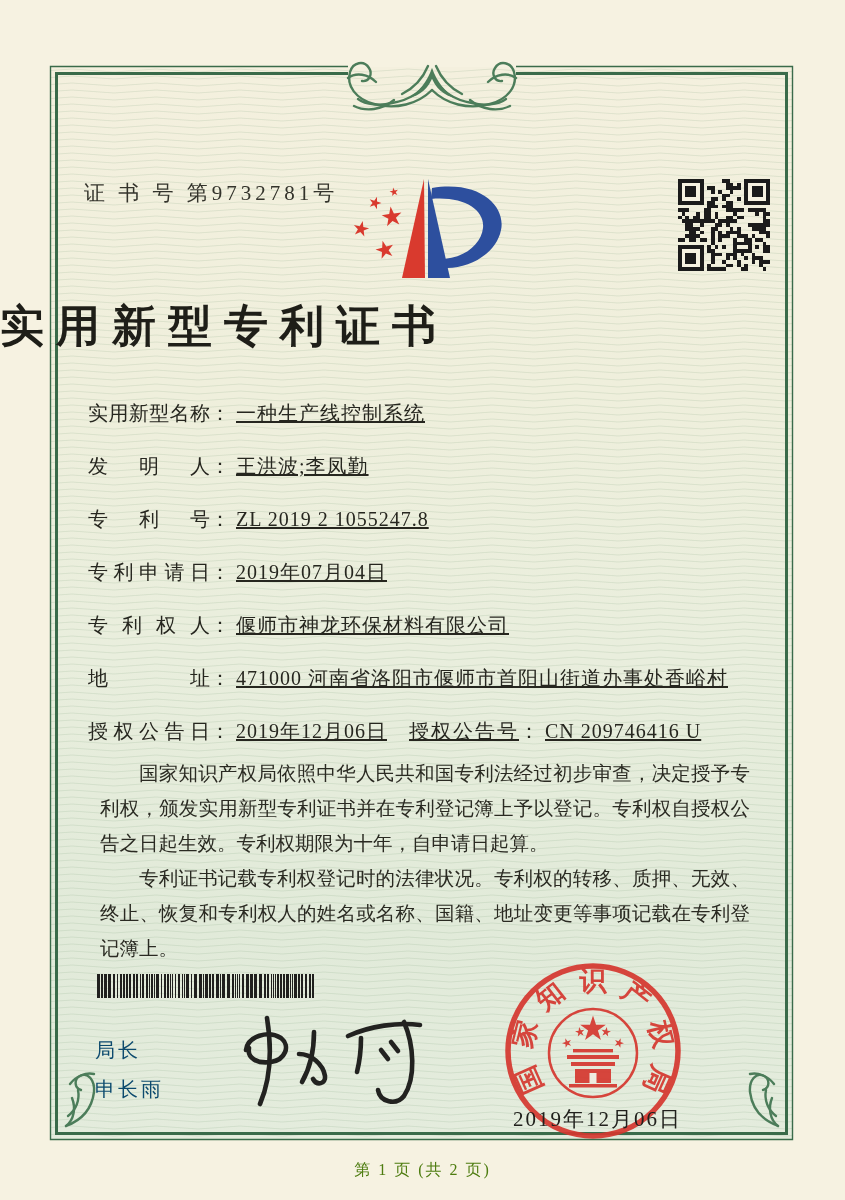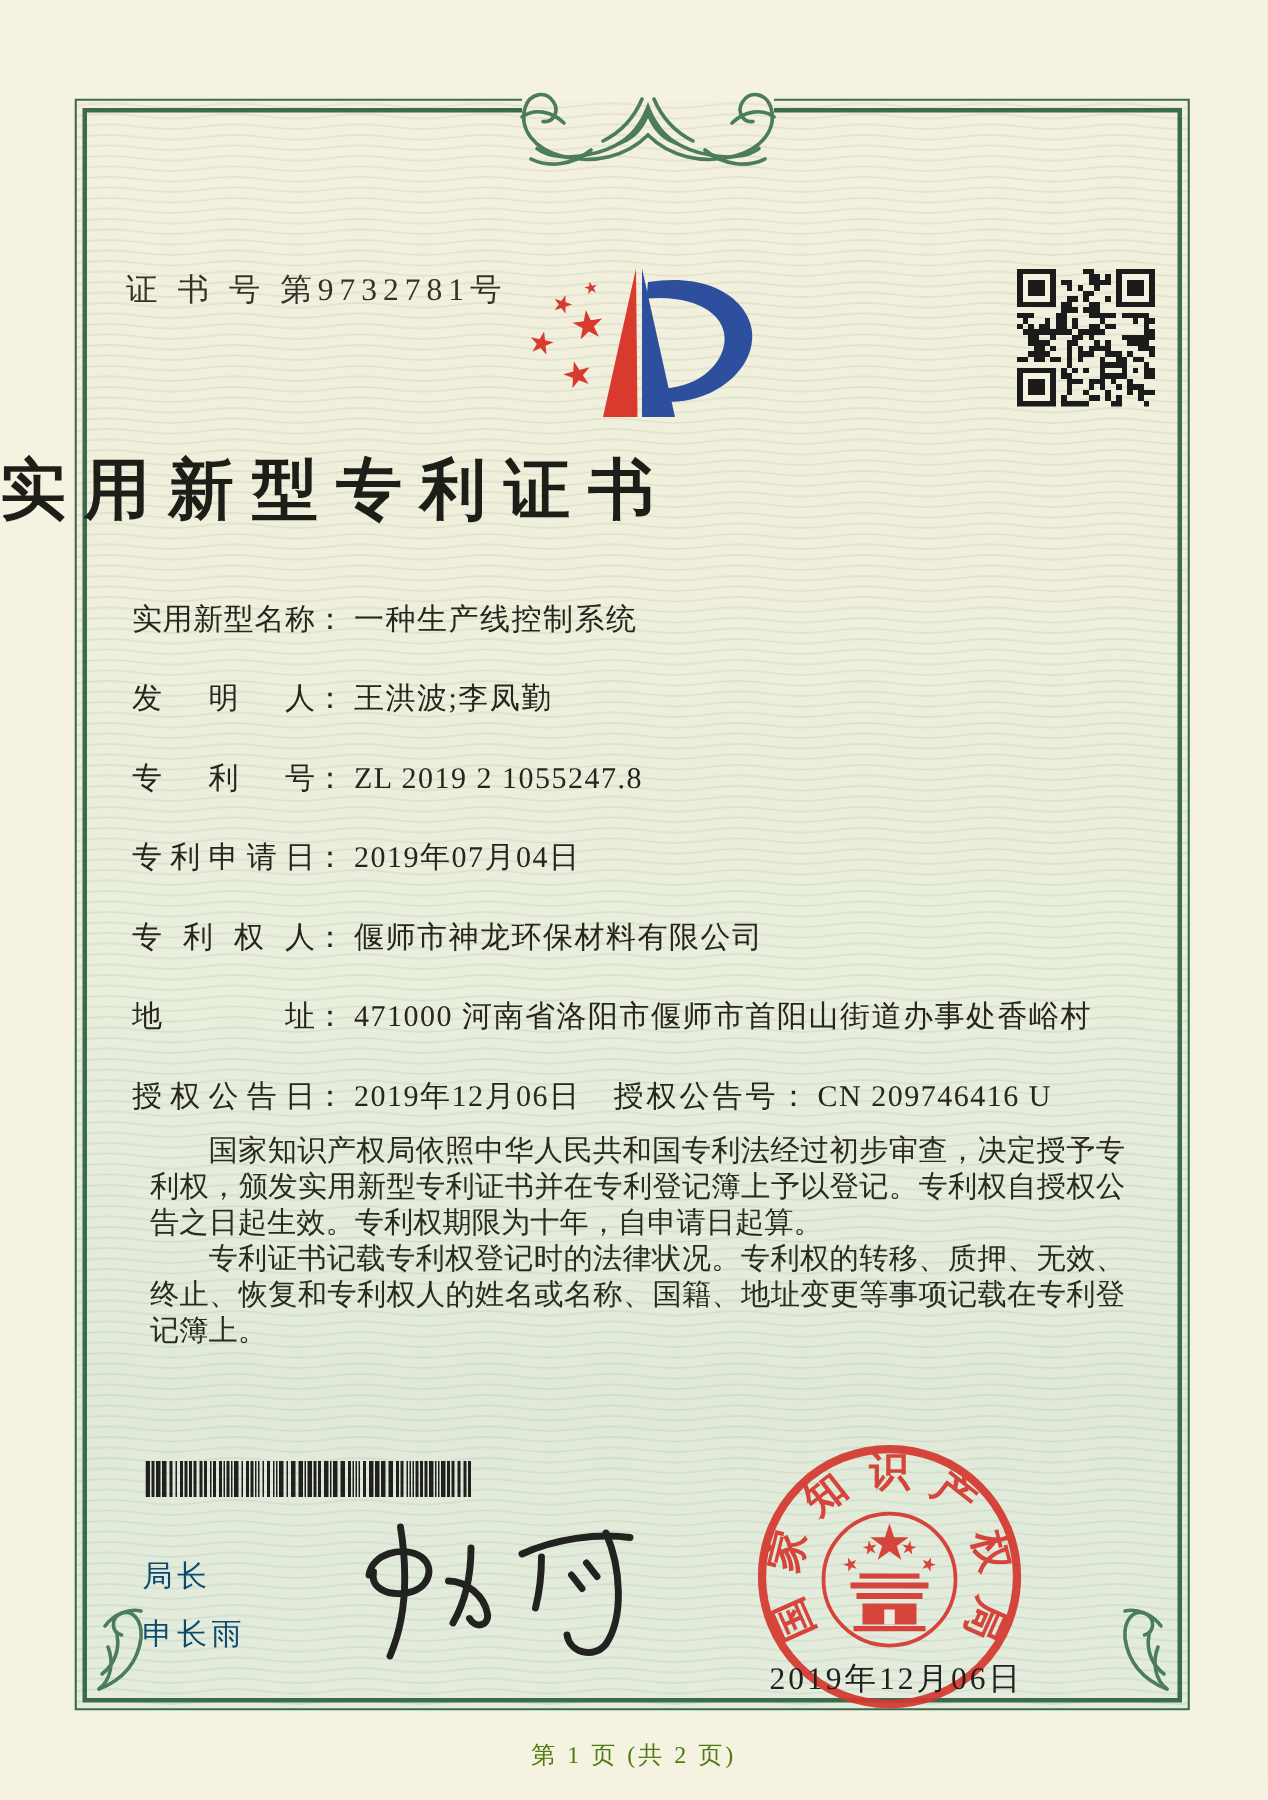--- a/index.html
+++ b/index.html
@@ -10,30 +10,30 @@
   .wave-overlay{position:absolute;left:51px;top:67px;width:742px;height:1073px;z-index:2;opacity:.55;}
   .frame-svg{position:absolute;left:0;top:0;width:845px;height:1200px;z-index:3;pointer-events:none;}
   .content{position:absolute;left:0;top:0;width:845px;height:880px;z-index:4;color:#26261f;margin-top:48px;}
 
   .cert-no{position:absolute;left:84px;top:131px;font-size:21px;letter-spacing:4px;color:#33332b;}
   .logo-svg{position:absolute;left:330px;top:118px;width:205px;height:122px;}
   .qr-svg{position:absolute;left:678px;top:131px;width:92px;height:92px;fill:#1b1b1b;}
   .title{position:absolute;left:0;top:249px;width:845px;text-align:left;font-size:44px;font-weight:700;
     letter-spacing:12px;color:#1e1e18;}
 
-  .fields{position:absolute;left:88px;top:352px;width:680px;font-size:20px;}
+  .fields{position:absolute;left:88px;top:352px;width:680px;font-size:20px;text-decoration:underline;}
   .field-row{height:53px;line-height:27px;white-space:nowrap;}
   .f-label{display:inline-block;width:122px;text-align:justify;text-align-last:justify;vertical-align:top;}
   .f-colon{display:inline-block;margin-right:6px;}
   .f-value{letter-spacing:1px;}
   .grant-row{display:flex;gap:22px;}
   .pair{white-space:nowrap;}
   .pair .f-label2{letter-spacing:2px;}
 
-  .paragraphs{position:absolute;left:100px;top:708px;width:650px;font-size:19.5px;line-height:24px;
+  .paragraphs{position:absolute;left:100px;top:708px;width:650px;font-size:19.5px;line-height:35px;
     text-align:justify;color:#2a2a22;}
   .paragraphs p{margin:0;text-indent:2em;}
 
   .barcode-svg{position:absolute;left:97px;top:926px;width:222px;height:24px;fill:#20201e;}
 
   .signer{position:absolute;left:95px;top:989px;font-size:20px;letter-spacing:3px;color:#0c4a6e;}
   .signer div{margin-bottom:12px;}
   .sig-svg{position:absolute;left:215px;top:950px;width:220px;height:125px;}
 
   .seal-svg{position:absolute;left:503px;top:913px;width:180px;height:180px;opacity:.92;}

